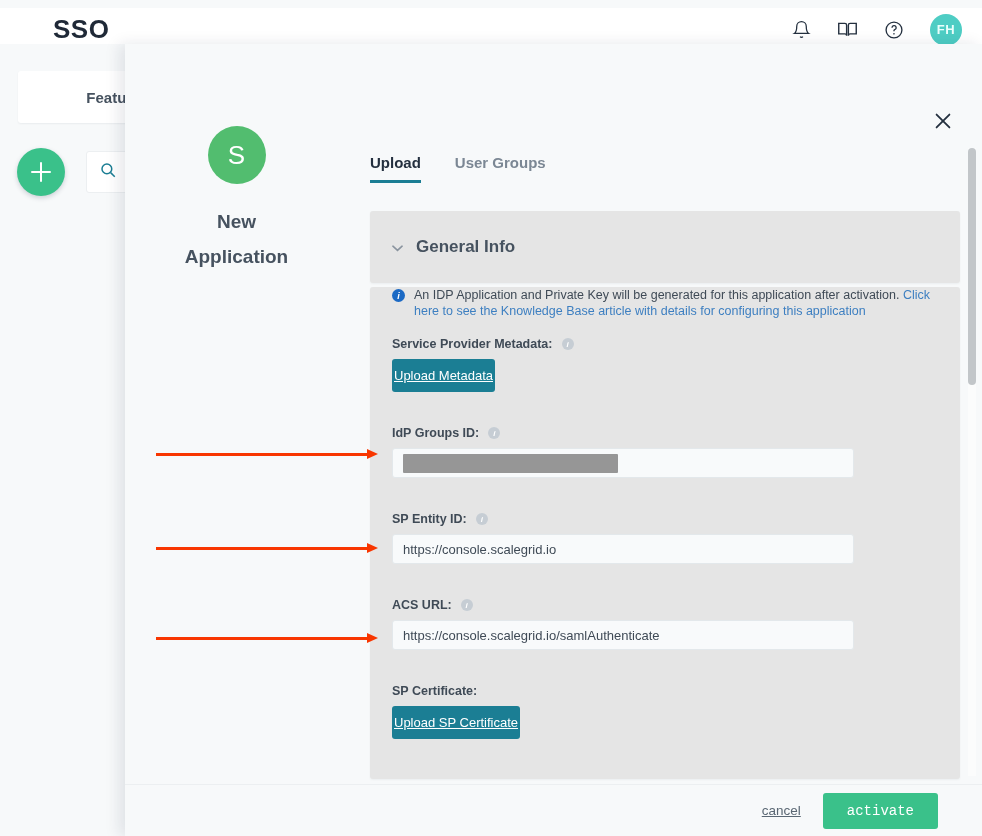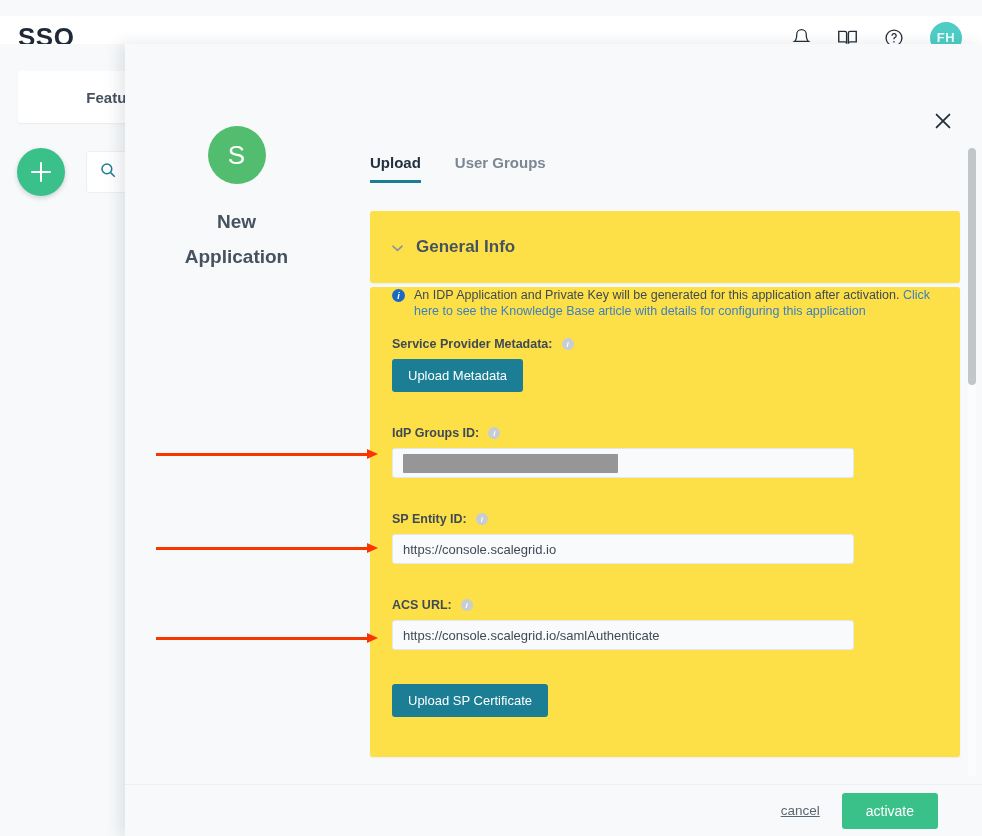--- a/index.html
+++ b/index.html
@@ -6,24 +6,25 @@
   html, body {
     width: 982px; height: 836px;
     font-family: "Liberation Sans", sans-serif;
     background: #f7f9fa;
     overflow: hidden;
   }
   #root { position: relative; width: 982px; height: 836px; }
 
   
   .app-header {
-    position: absolute; top: 16px; left: 0; width: 982px; height: 44px;
+    position: absolute; top: 8px; left: 0; width: 982px; height: 44px;
     background: #ffffff;
     display: flex; align-items: center;
     border-bottom: 1px solid #eef1f3;
+    padding-left: 35px;
   }
   .app-title {
     margin-left: 18px;
     font-size: 26px; font-weight: bold; color: #1f2937;
     letter-spacing: 0.5px;
   }
   .header-icons {
     margin-left: auto; display: flex; align-items: center; gap: 26px;
     margin-right: 20px;
   }
@@ -107,21 +108,21 @@
     display: flex; gap: 34px;
     margin-left: 22px; margin-top: 50px;
   }
   .tab {
     font-size: 15px; font-weight: bold; color: #7b8794;
     padding-bottom: 9px; cursor: pointer;
   }
   .tab.active { color: #24303f; border-bottom: 3px solid #1b7e94; }
 
   .card {
-    background: #fde047; border-radius: 3px;
+    background: #e5e5e5; border-radius: 3px;
     margin: 0 22px 10px 22px;
     box-shadow: 0 1px 2px rgba(16,30,54,.05);
   }
   .card.first { margin-top: 28px; }
   .card-head {
     display: flex; align-items: center; gap: 14px;
     padding: 26px 22px; cursor: pointer;
   }
   .card-head .chev { color: #8a949f; font-size: 13px; width: 10px; }
   .card-title { font-size: 17px; font-weight: bold; color: #46525f; }
@@ -159,42 +160,43 @@
     background: #f8fafb; border: 1px solid #e3e8eb; border-radius: 3px;
     display: flex; align-items: center; padding: 0 10px;
     font-size: 13px; color: #3f4a56;
   }
   .redacted {
     width: 215px; height: 19px; background: #969696; border-radius: 1px;
   }
   .btn-upload {
     display: inline-block;
     background: #1b7e94; color: #fff;
-    font-size: 13px; padding: 9px 16px; border-radius: 3px;
+    font-size: 13px; padding: 9px 2px; border-radius: 3px;
     border: none; cursor: pointer;
     font-family: "Liberation Sans", sans-serif;
+    text-decoration: underline;
   }
   .spacer-lg { height: 20px; }
 
   
   .panel-footer {
     position: absolute; left: 0; bottom: 0; width: 857px; height: 52px;
     background: #f7f9fa; border-top: 1px solid #eceff1;
     display: flex; align-items: center; justify-content: flex-end;
     gap: 22px; padding-right: 44px;
   }
   .btn-cancel {
     font-size: 13.5px; color: #5a6773; text-decoration: underline;
     background: none; border: none; cursor: pointer;
     font-family: "Liberation Sans", sans-serif;
   }
   .btn-activate {
     background: #3ac18a; color: #fff; border: none; border-radius: 3px;
     font-size: 14px; padding: 10px 24px; cursor: pointer;
-    font-family: Liberation Sans, sans-serif;
+    font-family: Liberation Mono, monospace;
   }
 
   
   .scrollbar-track {
     position: absolute; top: 104px; right: 6px; width: 8px; bottom: 60px;
     background: #fbfcfc;
   }
   .scrollbar-thumb {
     position: absolute; top: 0; left: 0; width: 8px; height: 237px;
     background: #c2c6c9; border-radius: 4px; cursor: grab;
@@ -333,20 +335,23 @@
             <div class="field-label">
               <span>ACS URL:</span>
               <span class="iinfo">i</span>
             </div>
             <div class="text-input">https://console.scalegrid.io/samlAuthenticate</div>
           </div>
 
           <div class="spacer-lg"></div>
 
           <div class="field">
+            <div class="field-label">
+              <span>SP Certificate:</span>
+            </div>
             <button class="btn-upload">Upload SP Certificate</button>
           </div>
 
         </div>
       </div>
     </div>
 
     <div class="scrollbar-track">
       <div class="scrollbar-thumb"></div>
     </div>

